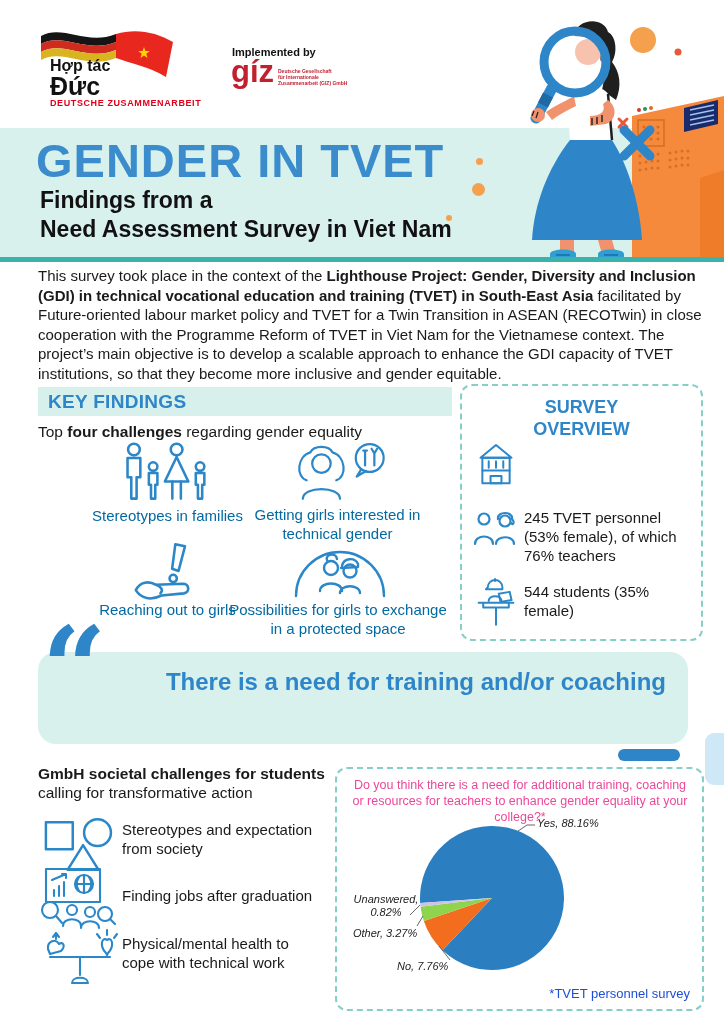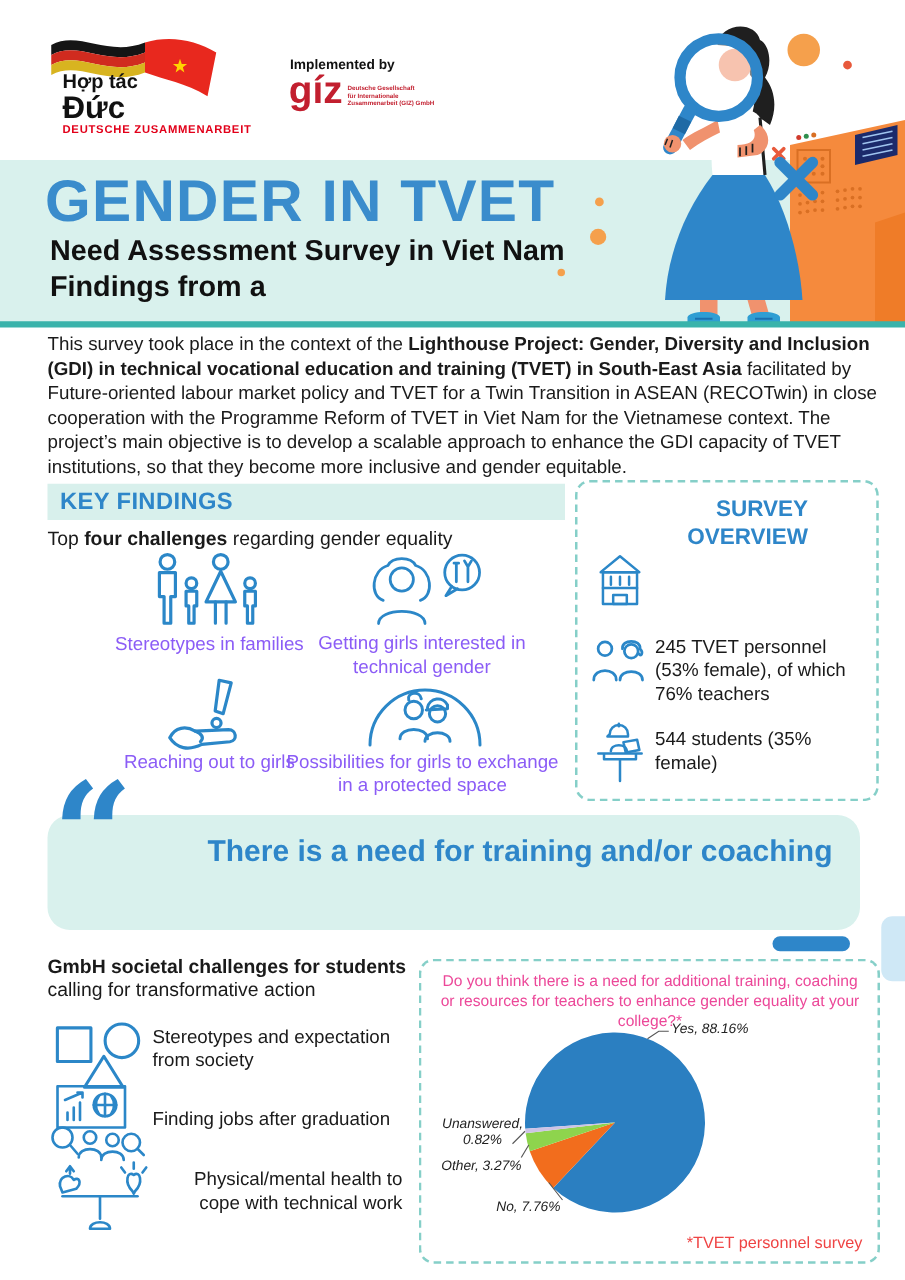--- a/index.html
+++ b/index.html
@@ -26,49 +26,49 @@
   #sub-title { left:40px; top:186px; font-size:23px; font-weight:bold; color:#111; line-height:29px; }
   .deco-dot { border-radius:50%; background:#f5a04c; }
 
   
   #intro { left:38px; top:266px; width:664px; font-size:15px; line-height:19.5px; color:#1a1a1a; }
 
   
   #kf-bar { left:38px; top:387px; width:414px; height:29px; background:#d8f0ec; display:flex; align-items:center; }
   #kf-bar span { padding-left:10px; font-size:19px; font-weight:bold; color:#2e86c9; letter-spacing:.3px; }
   #kf-top { left:38px; top:423px; font-size:15.5px; }
-  .kf-label { font-size:15px; text-align:center; line-height:19px; color:#8b5cf6; }
+  .kf-label { font-size:15px; text-align:center; line-height:19px; color:#0369a1; }
   icon, svg { display:block; }
   .oicon { stroke:#2b87c8; fill:none; stroke-width:2.4; stroke-linecap:round; stroke-linejoin:round; }
 
   
   .dashed-box { border:2px dashed #85cfc8; border-radius:12px; background:#fff; }
   #survey-box { left:460px; top:384px; width:243px; height:257px; }
   #survey-head { left:0; top:10px; width:100%; text-align:center; font-size:18px; line-height:22px; font-weight:bold; color:#2e86c9; }
-  #survey-head div { width:130px; margin:0 auto;text-align:right; }
+  #survey-head div { width:130px; margin:0 auto; }
   .sv-text { font-size:15px; line-height:19px; color:#1a1a1a; }
 
   
   #quote-box { left:38px; top:652px; width:650px; height:92px; background:#d9f1ed; border-radius:18px; }
   #quote-mark { left:42px; top:612px; font-family:"DejaVu Serif", serif; font-size:112px; line-height:112px; font-weight:bold; color:#2e86c9; }
   #quote-text { left:100px; top:666px; width:566px; text-align:right; font-size:24px; line-height:31px; font-weight:bold; color:#2e86c9; }
   #quote-dash { left:618px; top:749px; width:62px; height:12px; border-radius:6px; background:#2e86c9; }
   #edge-deco { left:705px; top:733px; width:30px; height:52px; border-radius:9px; background:#cfe8f6; }
 
   
   #soc-head-b { left:38px; top:765px; font-size:15.5px; font-weight:bold; }
   #soc-head-r { left:38px; top:784px; font-size:15.5px; }
   .soc-label { font-size:15px; line-height:19px; }
 
   
   #chart-box { left:335px; top:767px; width:369px; height:244px; }
   #chart-title { left:13px; top:8px; width:340px; text-align:center; font-size:12.5px; line-height:16px; color:#ec4899; }
   .pie-label { position:absolute; font-size:11px; font-style:italic; color:#222; white-space:nowrap; }
   #pl-unanswered { width:90px; text-align:center; white-space:normal; line-height:13px; }
-  #chart-foot { right:12px; bottom:8px; position:absolute; font-size:13px; color:#ef4444; }
+  #chart-foot { right:12px; bottom:8px; position:absolute; font-size:13px; color:#1d4ed8; }
 </style>
 </head>
 <body>
 
 <div id="page">
 
   <div class="abs" style="left:38px; top:20px; width:140px; height:62px;">
     <svg width="140" height="62" viewBox="0 0 140 62">
       <path d="M3,16 C25,4 48,26 78,14 L78,22 C48,34 25,12 3,24 Z" fill="#151515"></path>
       <path d="M3,24 C25,12 48,34 78,22 L78,30 C48,42 25,20 3,32 Z" fill="#d02b1f"></path>
@@ -85,22 +85,22 @@
   <div class="abs" id="giz-word">gíz</div>
   <div class="abs" id="giz-tag">
     <div>Deutsche Gesellschaft</div>
     <div>für Internationale</div>
     <div>Zusammenarbeit (GIZ) GmbH</div>
   </div>
 
   <div class="abs" id="banner-band"></div>
   <div class="abs" id="main-title">GENDER IN TVET</div>
   <div class="abs" id="sub-title">
+    <div>Findings from a</div>
     <div>Need Assessment Survey in Viet Nam</div>
-    <div>Findings from a</div>
   </div>
   <div class="abs deco-dot" style="left:476px; top:158px; width:7px; height:7px;"></div>
   <div class="abs deco-dot" style="left:472px; top:183px; width:13px; height:13px;"></div>
   <div class="abs deco-dot" style="left:446px; top:215px; width:6px; height:6px;"></div>
 
   <div class="abs" style="left:504px; top:8px; width:220px; height:250px;">
     <svg width="220" height="250" viewBox="0 0 220 250">
       <circle cx="139" cy="32" r="13" fill="#f5a04c"></circle>
       <circle cx="174" cy="44" r="3.5" fill="#e8593b"></circle>
 
@@ -334,21 +334,21 @@
     <svg width="80" height="66" viewBox="0 0 80 64" class="oicon" style="stroke-width:2.1">
       <path d="M10,30 H70"></path>
       <path d="M40,30 V48"></path>
       <path d="M32,56 C32,49 48,49 48,56 Z"></path>
       <path d="M8,22 C7,14 16,11 19,17 C23,14 26,19 21,24 L10,27 Z"></path>
       <path d="M13,10 l3,-4 l3,4 M16,6 v6"></path>
       <path d="M66,26 C59,19 62,9 67,13 C72,9 75,19 68,26 L67,28 Z"></path>
       <path d="M57,7 l3,4 M67,3 v5 M77,7 l-3,4"></path>
     </svg>
   </div>
-  <div class="abs soc-label" style="left:122px; top:934px; width:200px;text-align:right;">Physical/mental health to cope with technical work</div>
+  <div class="abs soc-label" style="left:122px; top:934px; width:200px;">Physical/mental health to cope with technical work</div>
 
   <div class="abs dashed-box" id="chart-box">
     <div class="abs" id="chart-title">Do you think there is a need for additional training, coaching or resources for teachers to enhance gender equality at your college?*</div>
     <svg id="pie-svg" width="365" height="240" viewBox="0 0 365 240" style="position:absolute; left:0; top:0;">
       <g id="pie-slices">
           <path d="M155,129 L83.18,134.02 A72,72 0 1 1 105.55,181.33 Z" fill="#2b7fc1"></path>
           <path d="M155,129 L105.55,181.33 A72,72 0 0 1 86.80,152.07 Z" fill="#f26d1d"></path>
           <path d="M155,129 L86.80,152.07 A72,72 0 0 1 83.52,137.67 Z" fill="#8ed44d"></path>
           <path d="M155,129 L83.52,137.67 A72,72 0 0 1 83.17,133.98 Z" fill="#cdc3e6"></path>
         </g>

